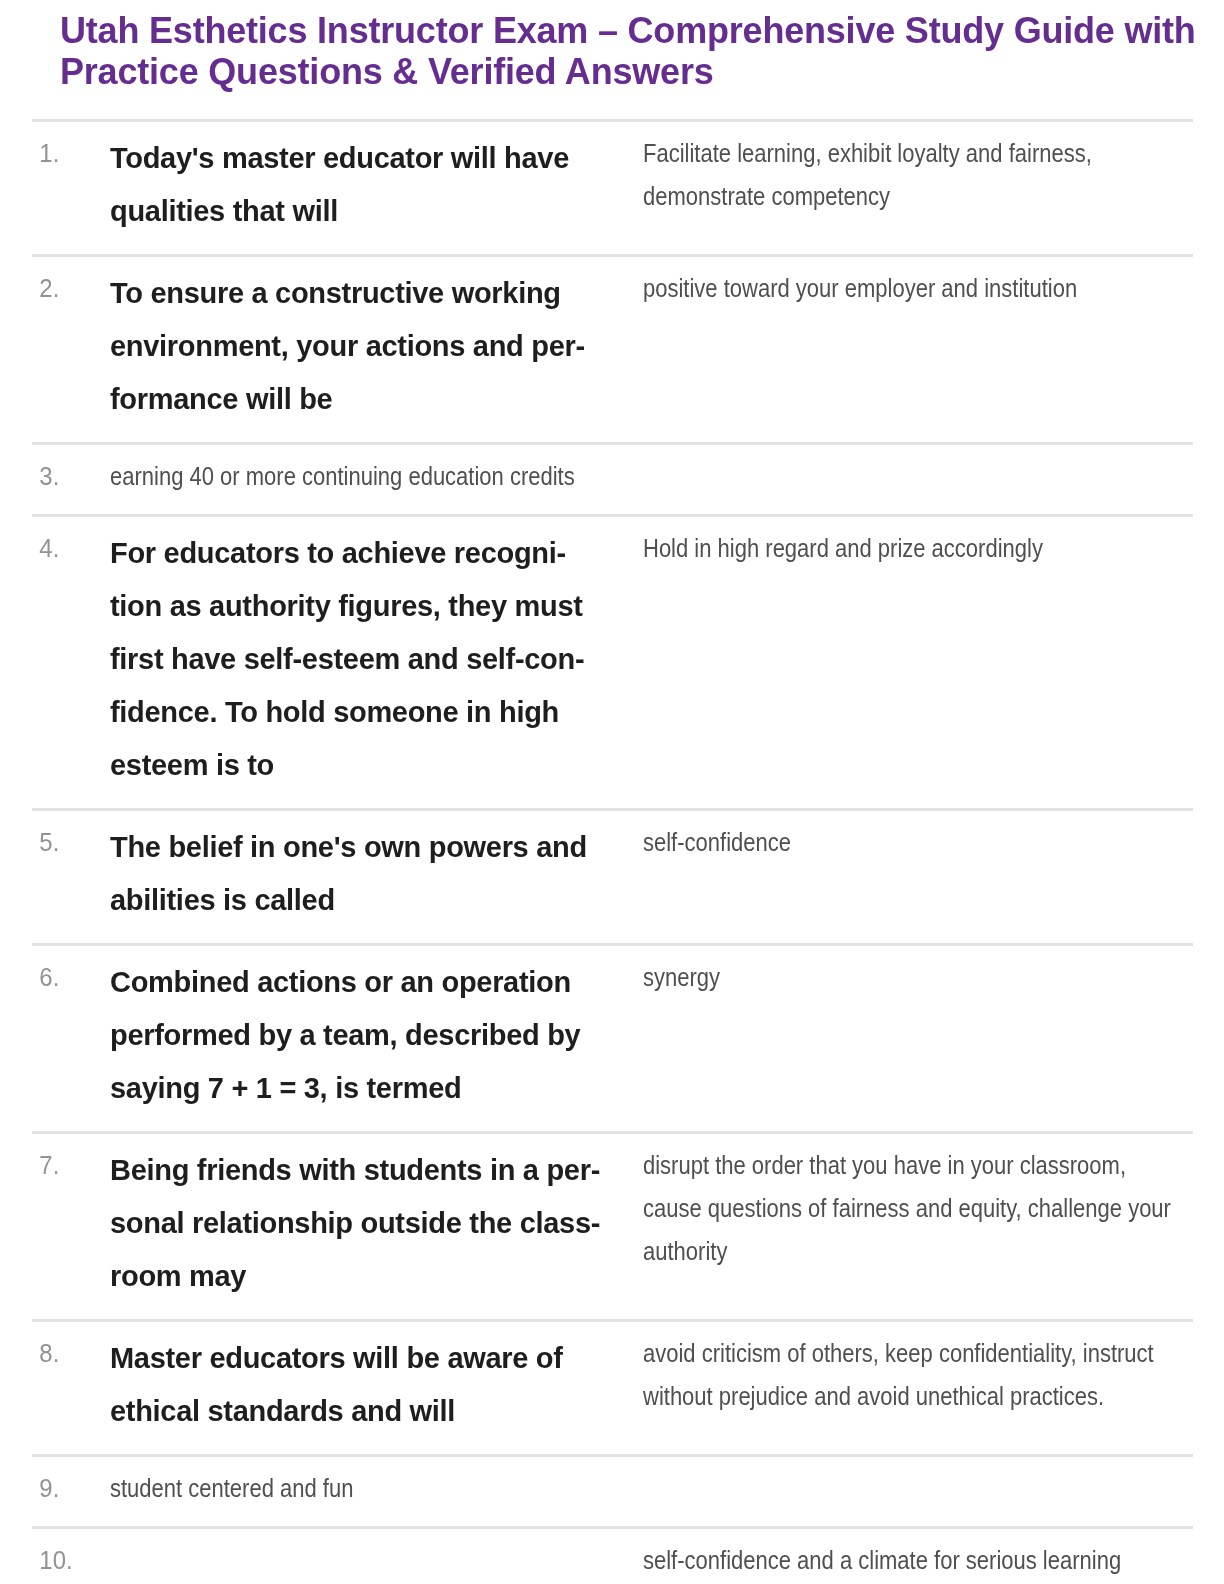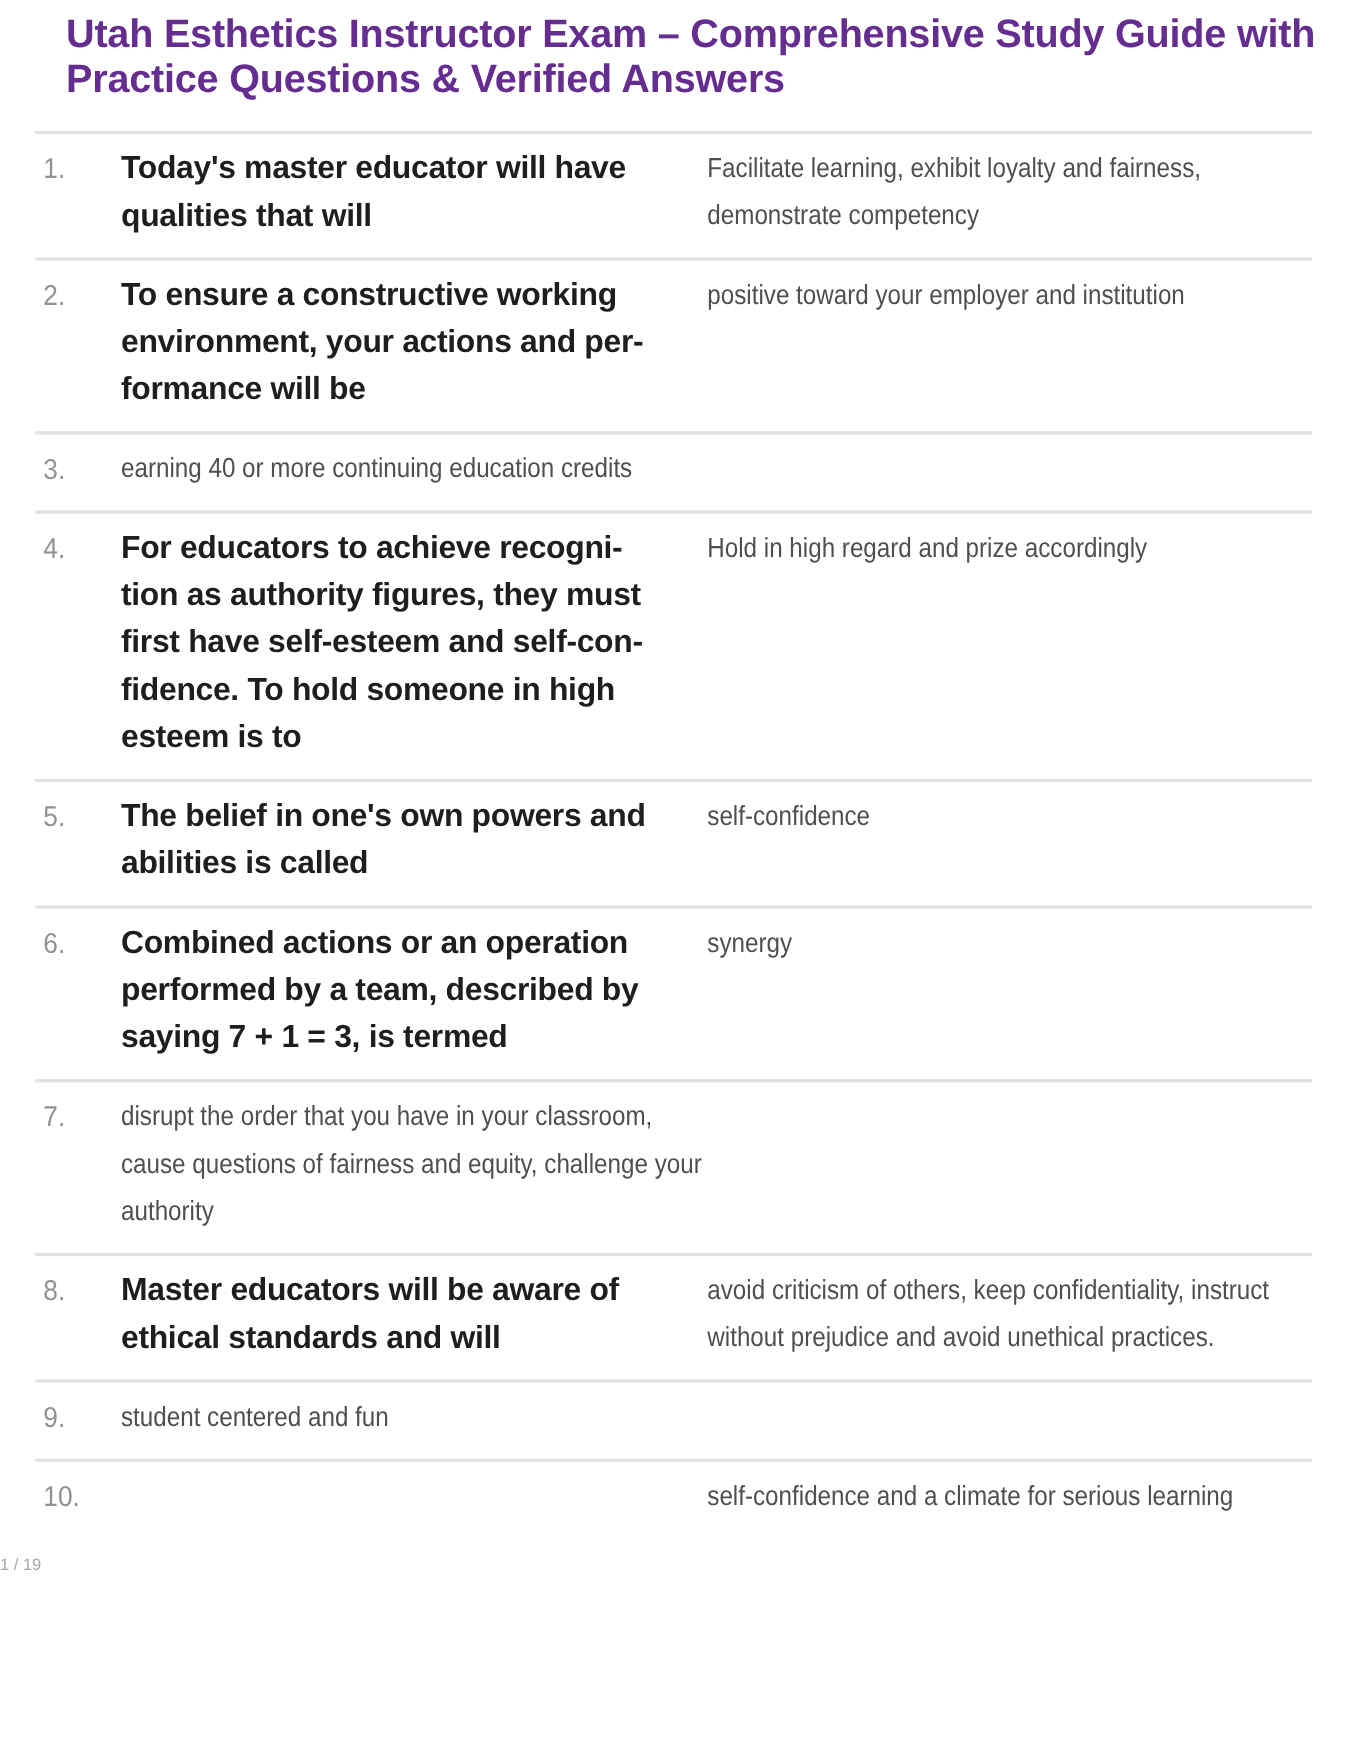--- a/index.html
+++ b/index.html
@@ -32,21 +32,21 @@
     padding-left: 8px;
     font-size: 26px;
     line-height: 43px;
     color: #929292;
     transform: scaleX(0.92);
     transform-origin: 0 0;
   }
   .question {
     flex: 0 0 533px;
     font-size: 29px;
-    line-height: 43px;
+    line-height: 53px;
     font-weight: bold;
     letter-spacing: -0.3px;
     color: #1e1e1e;
     white-space: pre;
   }
   .answer {
     flex: 1 1 auto;
     font-size: 25px;
     line-height: 43px;
     color: #4f4f4f;
@@ -102,20 +102,23 @@
   </div>
   <div class="row">
     <div class="num">6.</div>
     <div class="question">Combined actions or an operation
 performed by a team, described by
 saying 7 + 1 = 3, is termed</div>
     <div class="answer">synergy</div>
   </div>
   <div class="row">
     <div class="num">7.</div>
+    <div class="question">Being friends with students in a per-
+sonal relationship outside the class-
+room may</div>
     <div class="answer">disrupt the order that you have in your classroom,
 cause questions of fairness and equity, challenge your
 authority</div>
   </div>
   <div class="row">
     <div class="num">8.</div>
     <div class="question">Master educators will be aware of
 ethical standards and will</div>
     <div class="answer">avoid criticism of others, keep confidentiality, instruct
 without prejudice and avoid unethical practices.</div>

